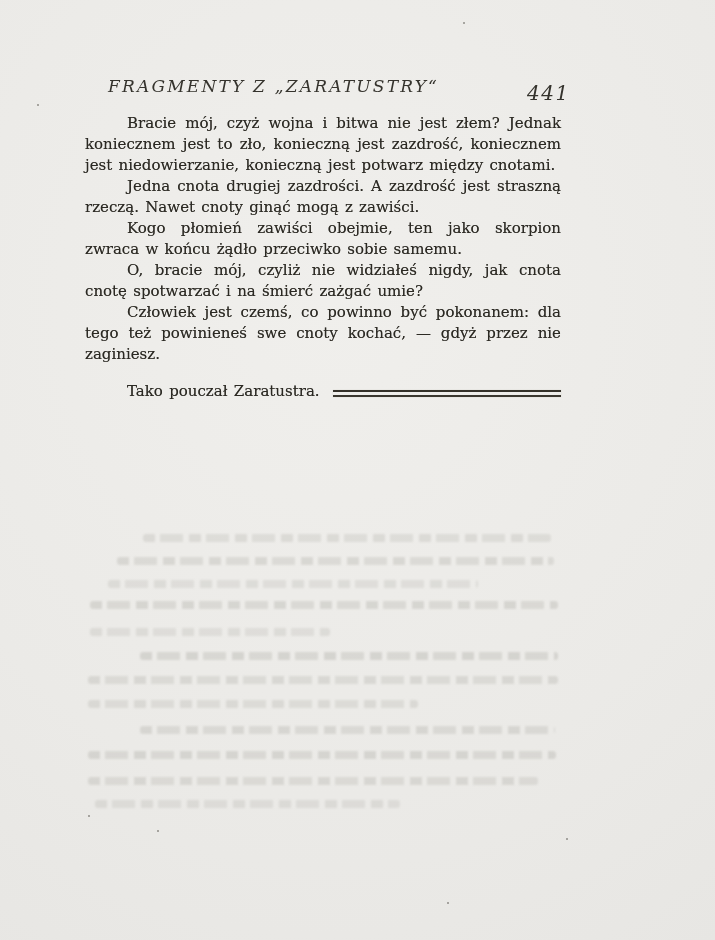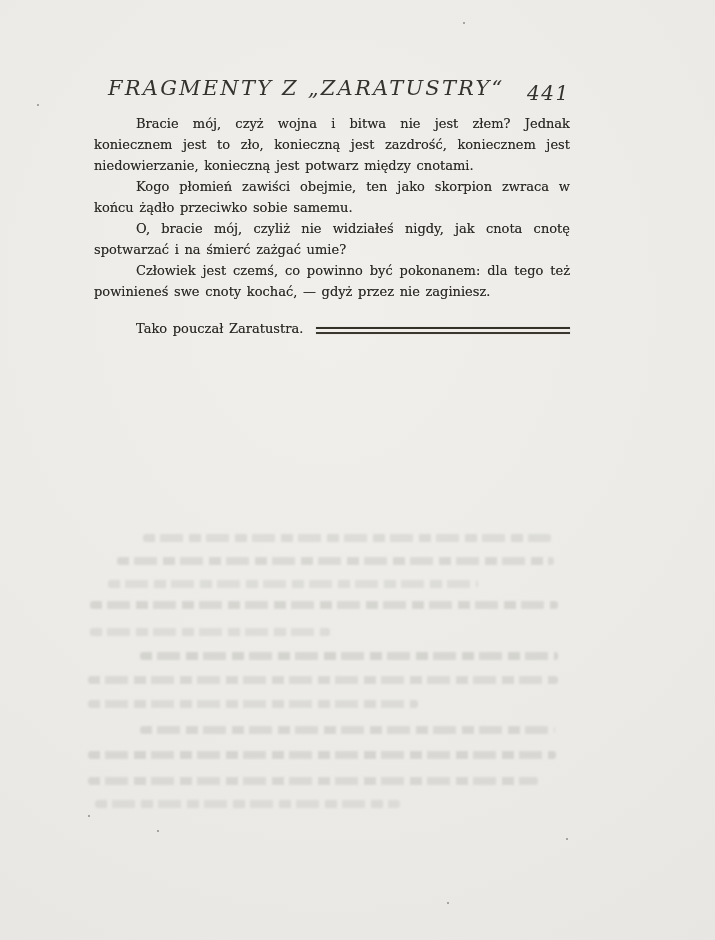--- a/index.html
+++ b/index.html
@@ -16,41 +16,41 @@
       radial-gradient(ellipse 130% 110% at 46% 32%, #f0efec 0%, #ebeae7 48%, #e5e4e1 88%, #e1e0dd 100%);
     font-family: "DejaVu Serif", "Liberation Serif", serif;
     color: #2b2923;
   }
   
   .running-title {
     position: absolute;
     top: 76px;
     left: 108px;
     font-style: italic;
-    font-size: 21px;
+    font-size: 17px;
     letter-spacing: 2.2px;
     color: #35332d;
     white-space: nowrap;
   }
   .page-number {
     position: absolute;
     top: 81px;
     left: 527px;
     font-style: italic;
     font-size: 20px;
     letter-spacing: 1.5px;
     color: #35332d;
   }
   
   .text-block {
     position: absolute;
     top: 113px;
-    left: 94px;
+    left: 85px;
     width: 476px;
-    font-size: 13px;
+    font-size: 15px;
     line-height: 21px;
     text-align: justify;
     word-spacing: 1.5px;
     text-shadow: 0 0 0.5px rgba(43, 41, 35, 0.55);
   }
   .text-block p {
     margin: 0;
     text-indent: 42px;
   }
   .closing-line {
@@ -96,20 +96,21 @@
 <body>
 
 <div class="photo">
 
   <div class="running-title">FRAGMENTY Z „ZARATUSTRY“</div>
 
   <div class="page-number">441</div>
 
   <div class="text-block">
     <p>Bracie mój, czyż wojna i bitwa nie jest złem?  Jednak koniecznem jest to zło, konieczną jest zazdrość, koniecznem jest niedowierzanie, konieczną jest potwarz między cnotami.</p>
+    <p>Jedna cnota drugiej zazdrości.  A zazdrość jest straszną rzeczą.  Nawet cnoty ginąć mogą z zawiści.</p>
     <p>Kogo płomień zawiści obejmie, ten jako skorpion zwraca w końcu żądło przeciwko sobie samemu.</p>
     <p>O, bracie mój, czyliż nie widziałeś nigdy, jak cnota cnotę spotwarzać i na śmierć zażgać umie?</p>
     <p>Człowiek jest czemś, co powinno być pokonanem: dla tego też powinieneś swe cnoty kochać, — gdyż przez nie zaginiesz.</p>
     <div class="closing-line">
       <span class="closing-text">Tako pouczał Zaratustra.</span>
       <div class="double-rule"></div>
     </div>
   </div>
 
   <div class="bleed">

